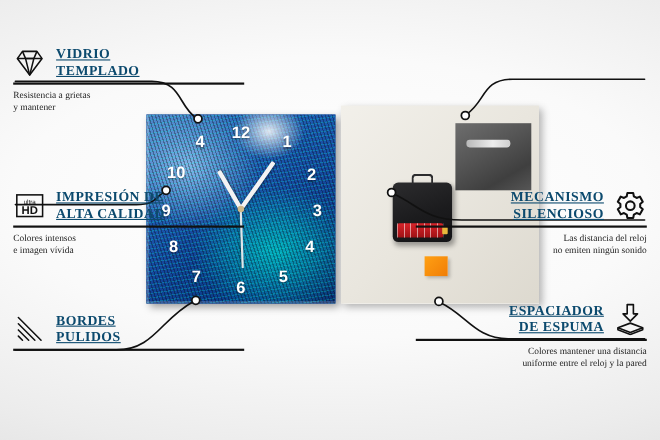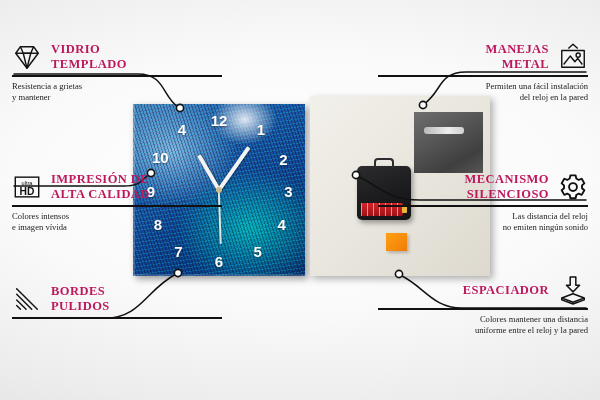--- a/index.html
+++ b/index.html
@@ -114,21 +114,21 @@
   .feature.right { left:378px; text-align:right; }
 
   .f-head { display:flex; align-items:center; gap:9px; }
   .feature.right .f-head { flex-direction:row-reverse; }
 
   .f-icon { width:30px; height:30px; flex:0 0 30px; display:block; }
 
   .f-title {
     font-family:"Liberation Serif", serif;
     font-weight:700; font-size:12.5px; line-height:1.18;
-    letter-spacing:.45px; color:#be185d; text-transform:uppercase;
+    letter-spacing:.45px; color:#0c4a6e; text-transform:uppercase;text-decoration:underline;
   }
   .f-rule { height:1.6px; background:#111; margin:3px 0 4px; }
   .f-desc {
     font-family:"Liberation Serif", serif;
     font-size:8.6px; line-height:1.32; color:#1c1c1c;
   }
 
   #feat-vidrio    { top:42px;  }
   #feat-impresion { top:172px; }
   #feat-bordes    { top:284px; }
@@ -251,39 +251,20 @@
         </g>
       </svg>
       <div>
         <div class="f-title">BORDES</div>
         <div class="f-title">PULIDOS</div>
       </div>
     </div>
     <div class="f-rule"></div>
   </div>
 
-  <div class="feature right" id="feat-manejas">
-    <div class="f-head">
-      <svg class="f-icon" viewBox="0 0 32 32">
-        <g fill="none" stroke="#111" stroke-width="1.5" stroke-linejoin="round">
-          <path d="M11,7 L16,2.5 L21,7"></path>
-          <rect x="4" y="9" width="24" height="18"></rect>
-          <path d="M6,24 L13,15 L18,21 L21,17.5 L26,24"></path>
-          <circle cx="21.5" cy="14" r="2.2"></circle>
-        </g>
-      </svg>
-      <div>
-        <div class="f-title">MANEJAS</div>
-        <div class="f-title">METAL</div>
-      </div>
-    </div>
-    <div class="f-rule"></div>
-    <div class="f-desc">Permiten una fácil instalación</div>
-    <div class="f-desc">del reloj en la pared</div>
-  </div>
 
   <div class="feature right" id="feat-mecanismo">
     <div class="f-head">
       <svg class="f-icon" viewBox="0 0 32 32">
         <g fill="none" stroke="#111" stroke-width="2" stroke-linejoin="round">
           <path d="M13.2,3.6 h5.6 l0.7,3.4 2.6,1.5 3.2,-1.3 2.8,4.9 -2.5,2.2 0,3 2.5,2.2 -2.8,4.9 -3.2,-1.3 -2.6,1.5 -0.7,3.4 h-5.6 l-0.7,-3.4 -2.6,-1.5 -3.2,1.3 -2.8,-4.9 2.5,-2.2 0,-3 -2.5,-2.2 2.8,-4.9 3.2,1.3 2.6,-1.5 Z"></path>
           <circle cx="16" cy="16" r="4.2"></circle>
         </g>
       </svg>
       <div>
@@ -300,20 +281,21 @@
     <div class="f-head">
       <svg class="f-icon" viewBox="0 0 32 32">
         <g fill="none" stroke="#111" stroke-width="1.6" stroke-linejoin="round">
           <path d="M13,2 h6 v9 h4 l-7,7 -7,-7 h4 Z"></path>
           <path d="M16,20 L4,24.5 L16,29 L28,24.5 Z"></path>
           <path d="M4,24.5 L4,26.5 L16,31 L28,26.5 L28,24.5"></path>
         </g>
       </svg>
       <div>
         <div class="f-title">ESPACIADOR</div>
+        <div class="f-title">DE ESPUMA</div>
       </div>
     </div>
     <div class="f-rule"></div>
     <div class="f-desc">Colores mantener una distancia</div>
     <div class="f-desc">uniforme entre el reloj y la pared</div>
   </div>
 
 </div>
 
 </body></html>

